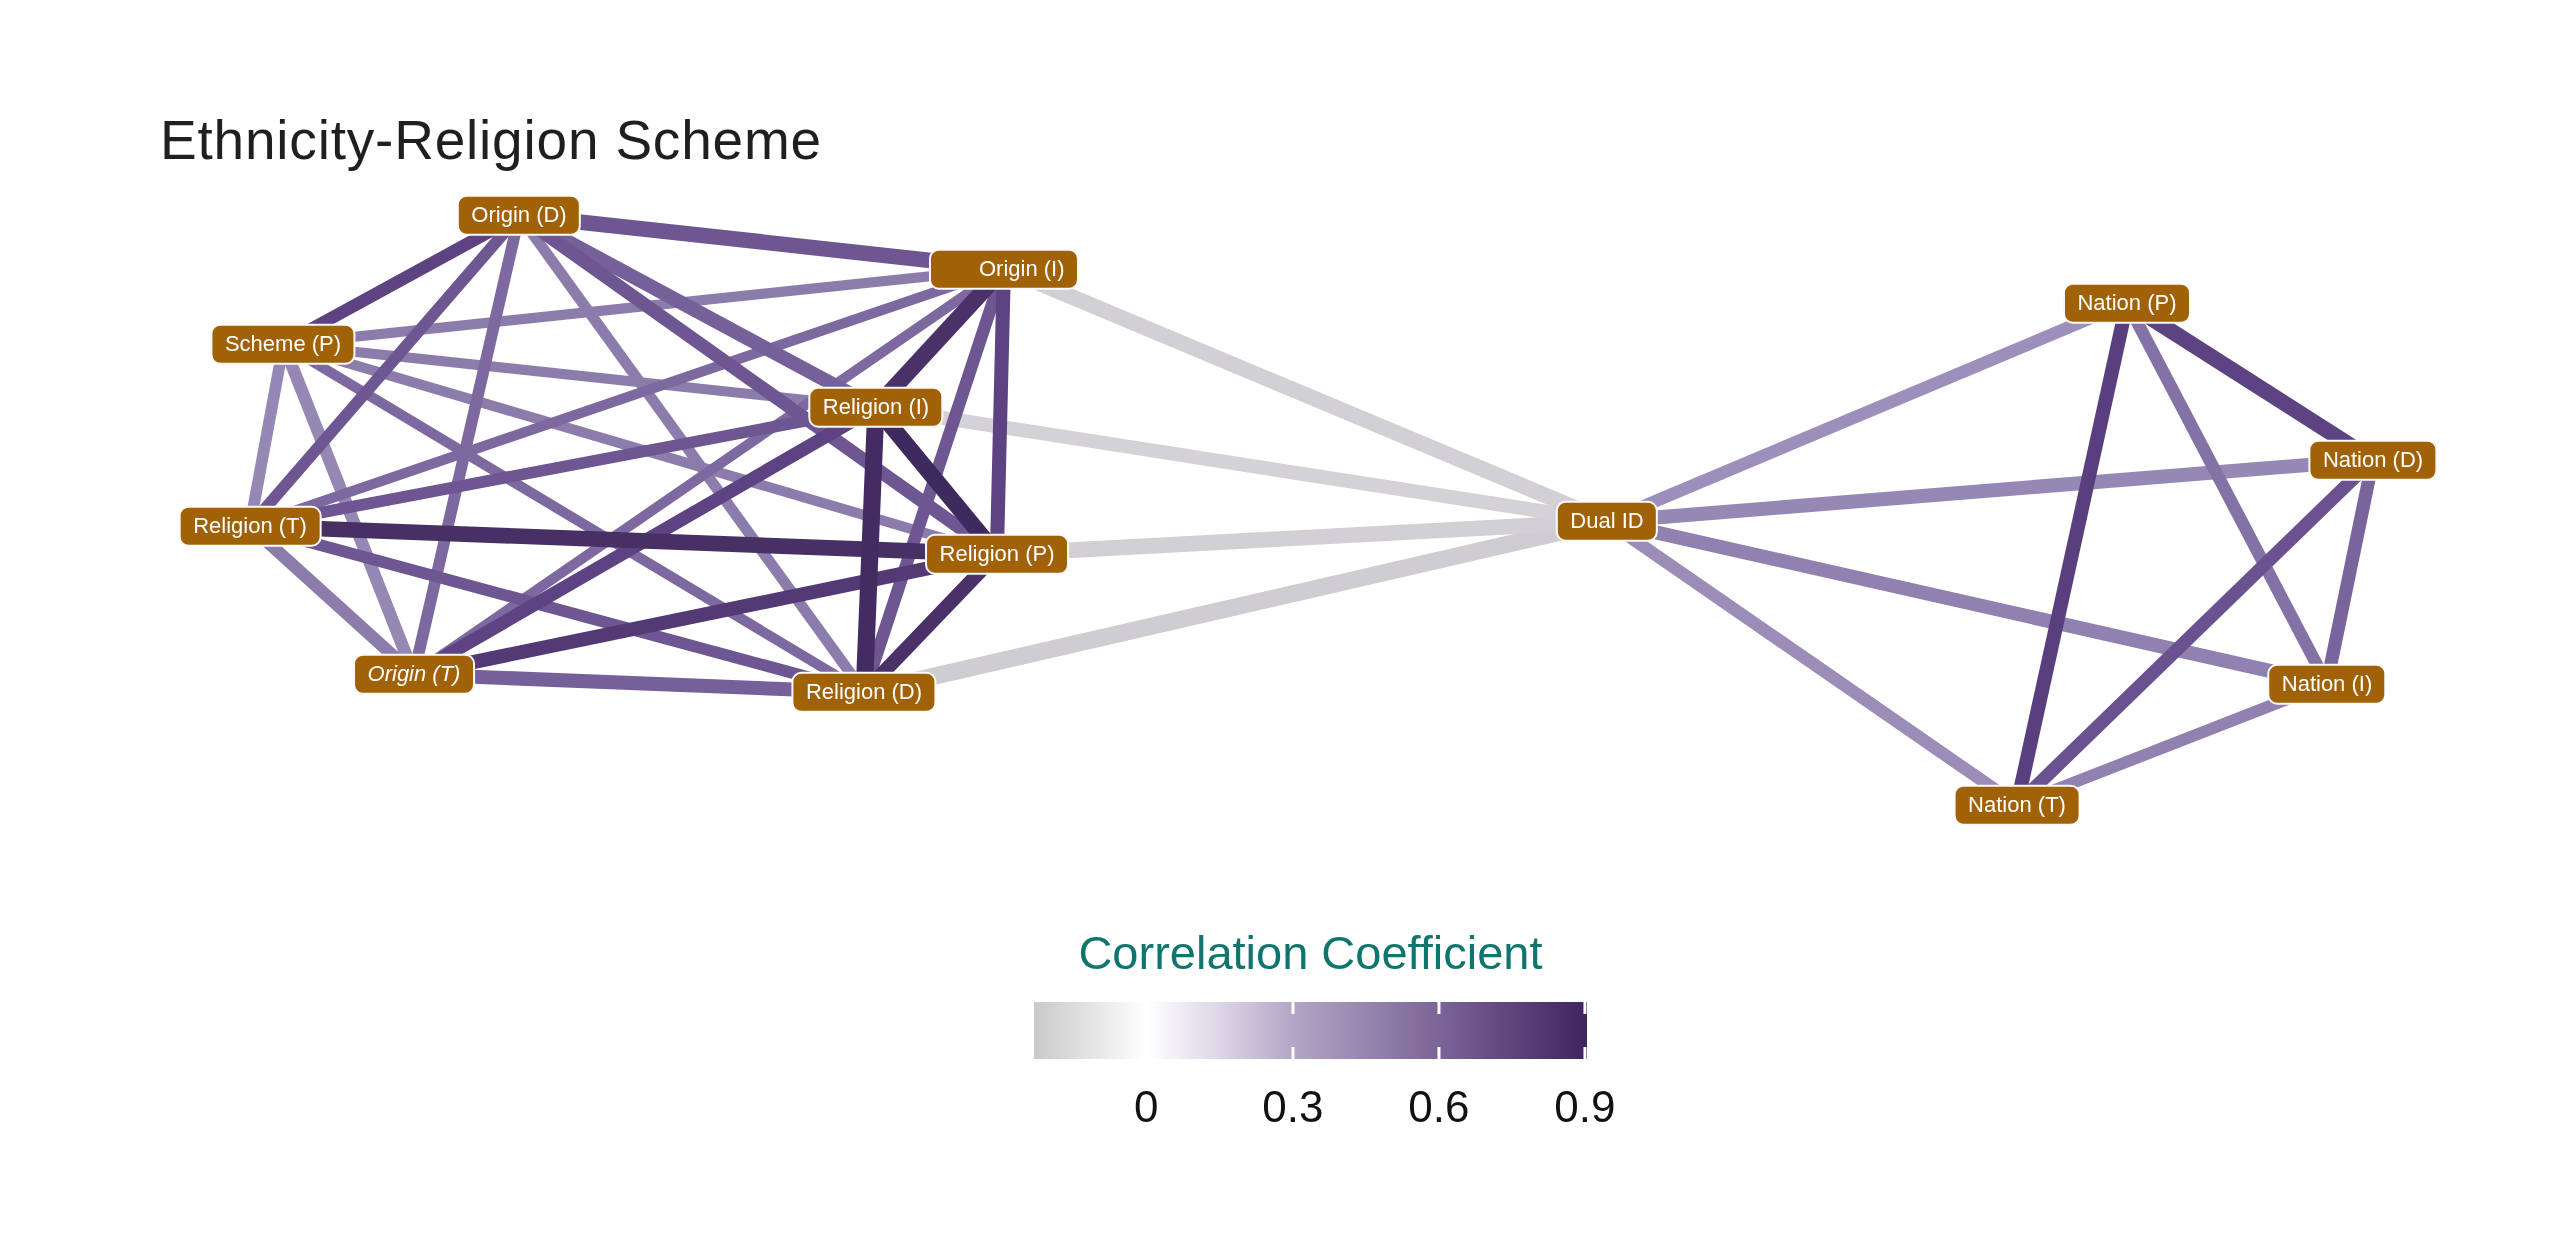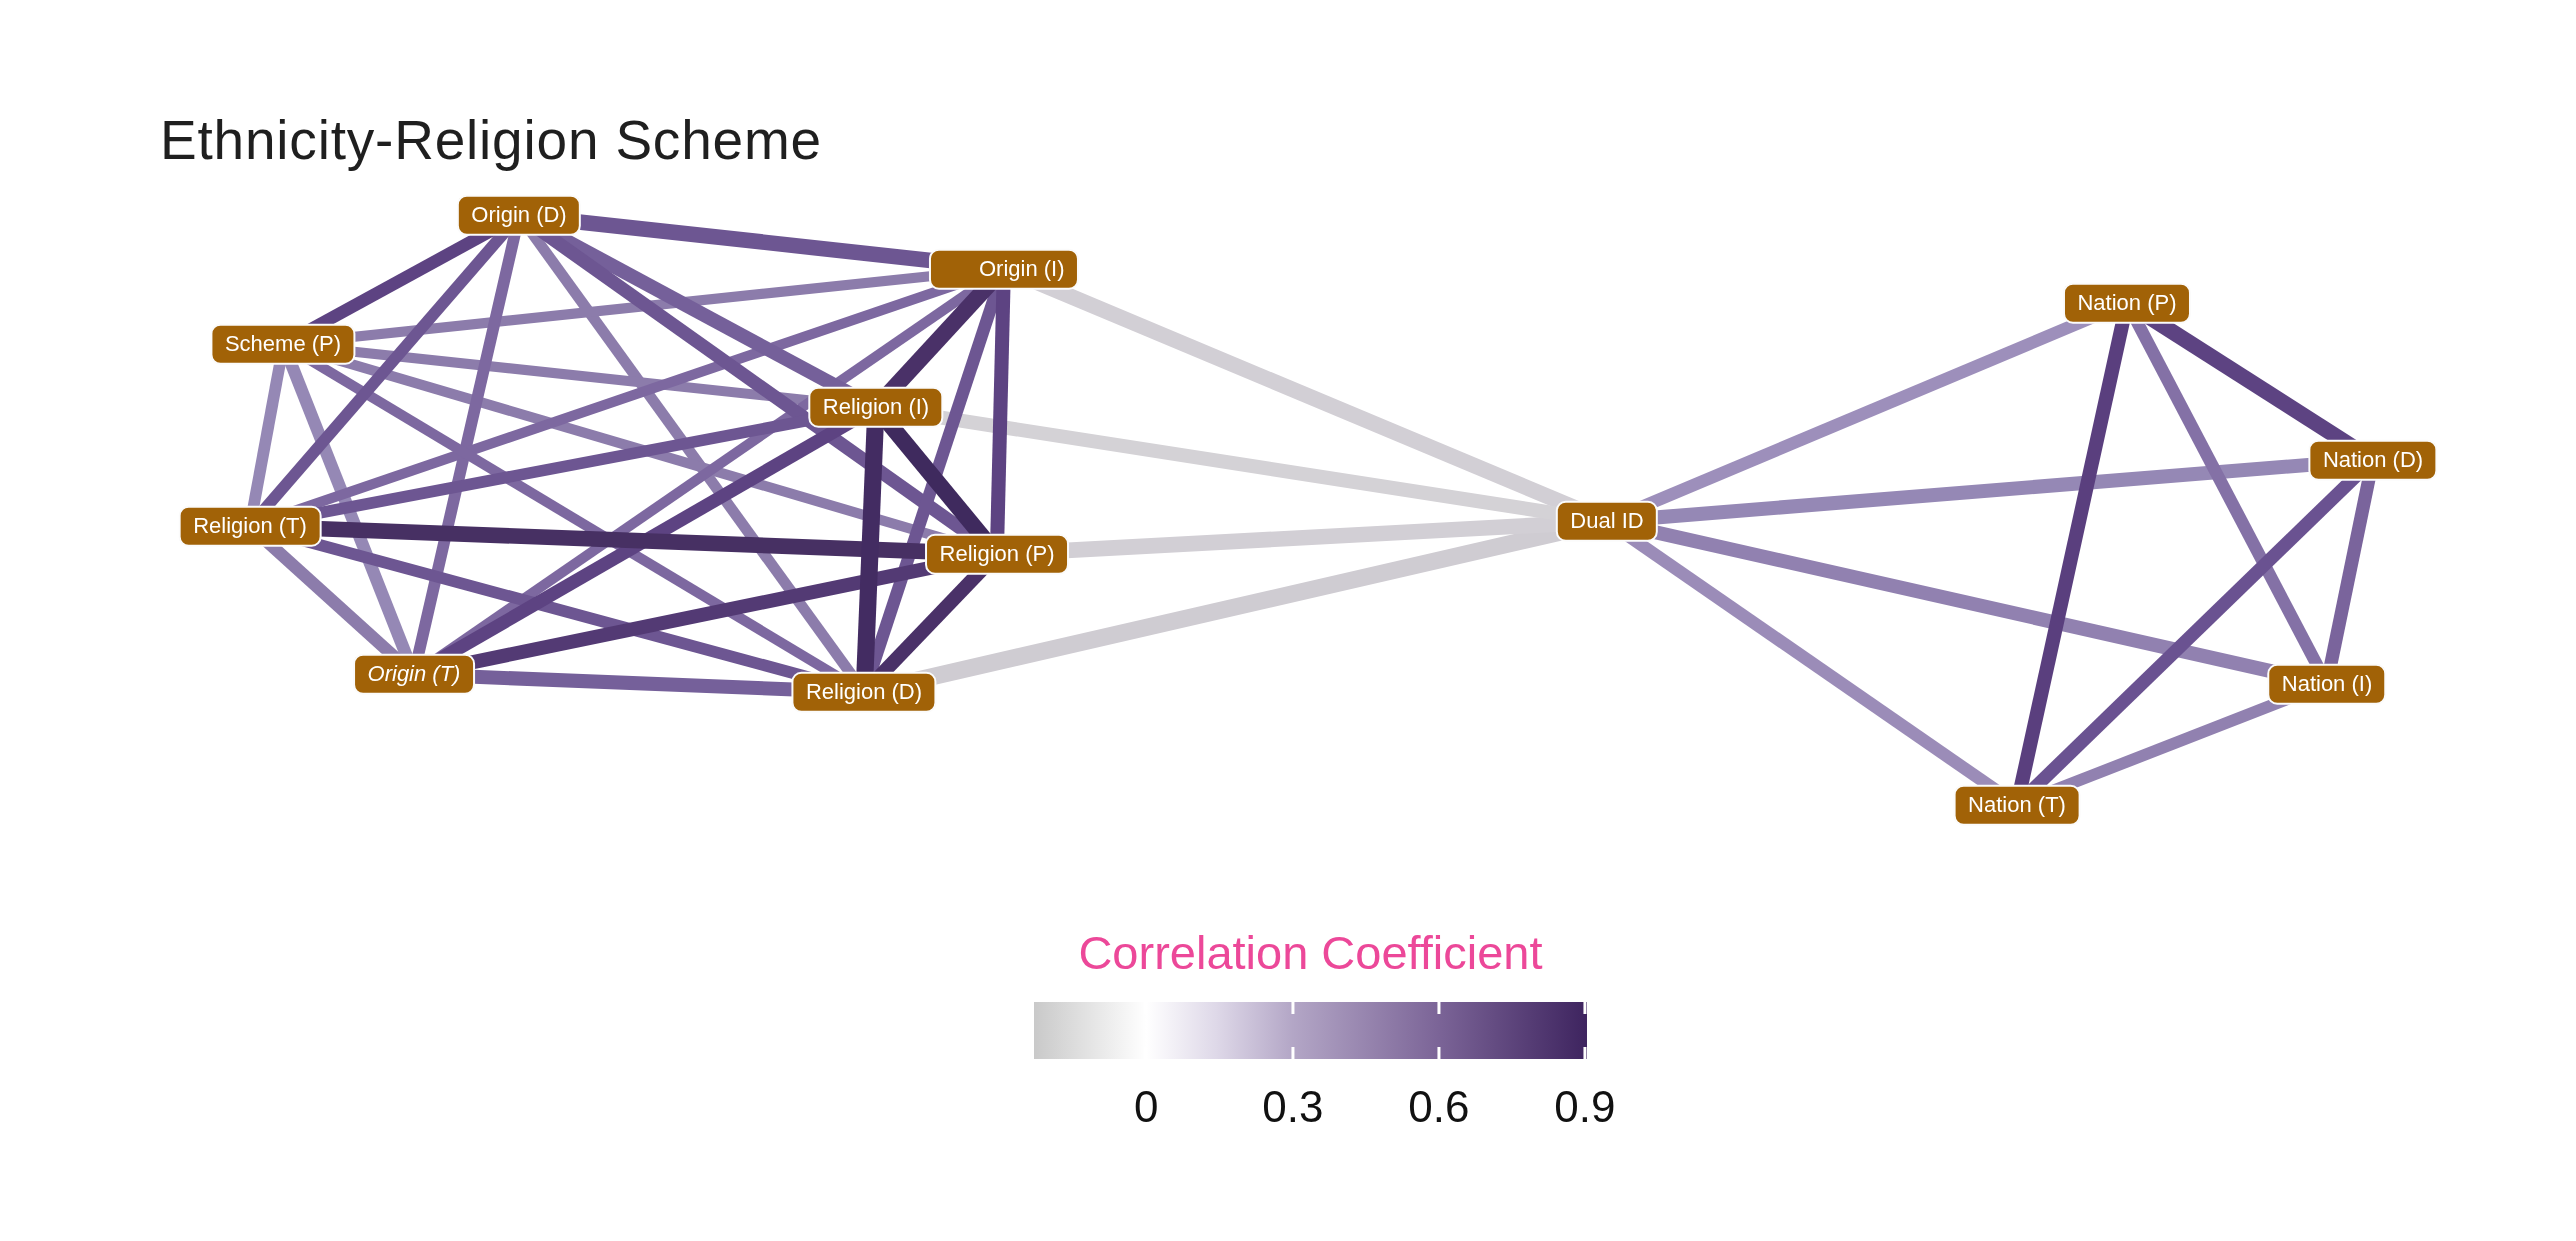--- a/index.html
+++ b/index.html
@@ -50,21 +50,21 @@
     position: absolute;
     left: 1034px;
     top: 925px;
     width: 553px;
     z-index: 3;
   }
   .legend-title {
     width: 553px;
     text-align: center;
     font-size: 47px;
-    color: #ec4899;
+    color: #0f766e;
     margin-bottom: 22px;
     white-space: nowrap;
   }
   .colorbar {
     position: relative;
     width: 553px;
     height: 57px;
   }
   .colorbar .notch {
     position: absolute;

